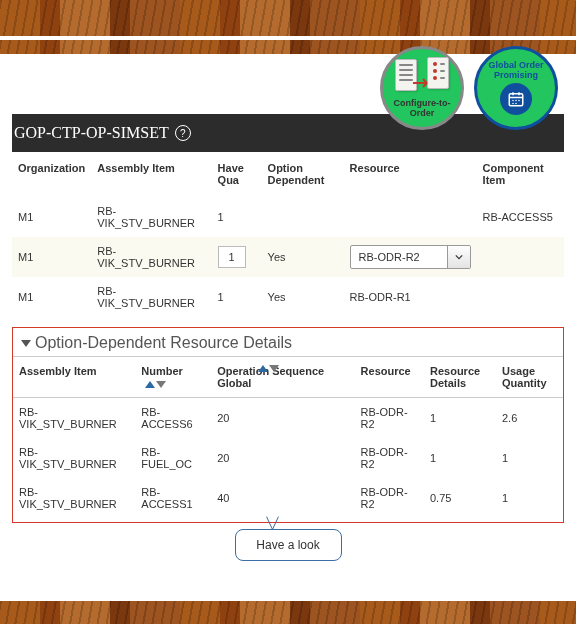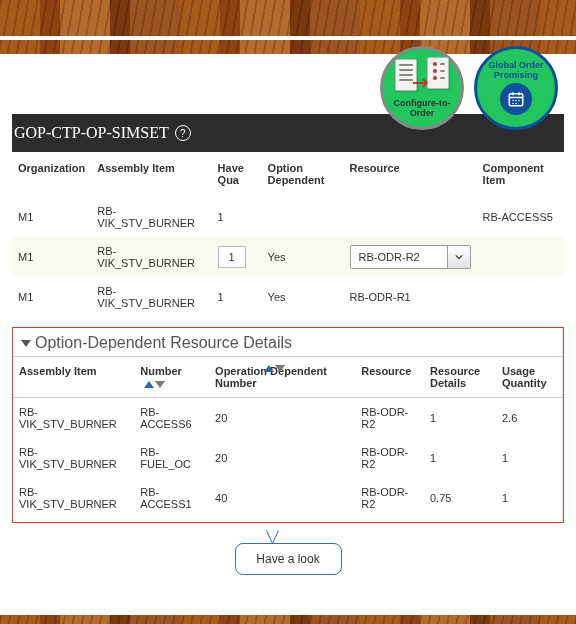--- a/index.html
+++ b/index.html
@@ -244,21 +244,21 @@
   }
   .tri-down {
     width: 0; height: 0;
     border-left: 5px solid transparent;
     border-right: 5px solid transparent;
     border-top: 7px solid #777;
   }
 
   .callout {
     position: relative;
-    margin: 20px auto 0 auto;
+    margin: 6px auto 0 auto;
     width: 107px;
   }
   .callout .bubble {
     border: 1px solid #3b6ea5;
     border-radius: 8px;
     padding: 8px 10px;
     text-align: center;
     background: #fff;
     color: #333;
   }
@@ -408,21 +408,21 @@
         <tr>
           <th>Assembly Item</th>
           <th>
             <span>Number</span>
             <span class="sort-icons">
               <span class="tri-up"></span>
               <span class="tri-down"></span>
             </span>
           </th>
           <th>
-            <span>Operation Dependent Number</span>
+            <span>Operation Sequence Global</span>
             <span class="sort-icons" style="position:relative; top:-16px;">
               <span class="tri-up"></span>
               <span class="tri-down"></span>
             </span>
           </th>
           <th>Resource</th>
           <th style="width:60px;">Resource Details</th>
           <th style="width:55px;">Usage Quantity</th>
         </tr>
       </thead>

